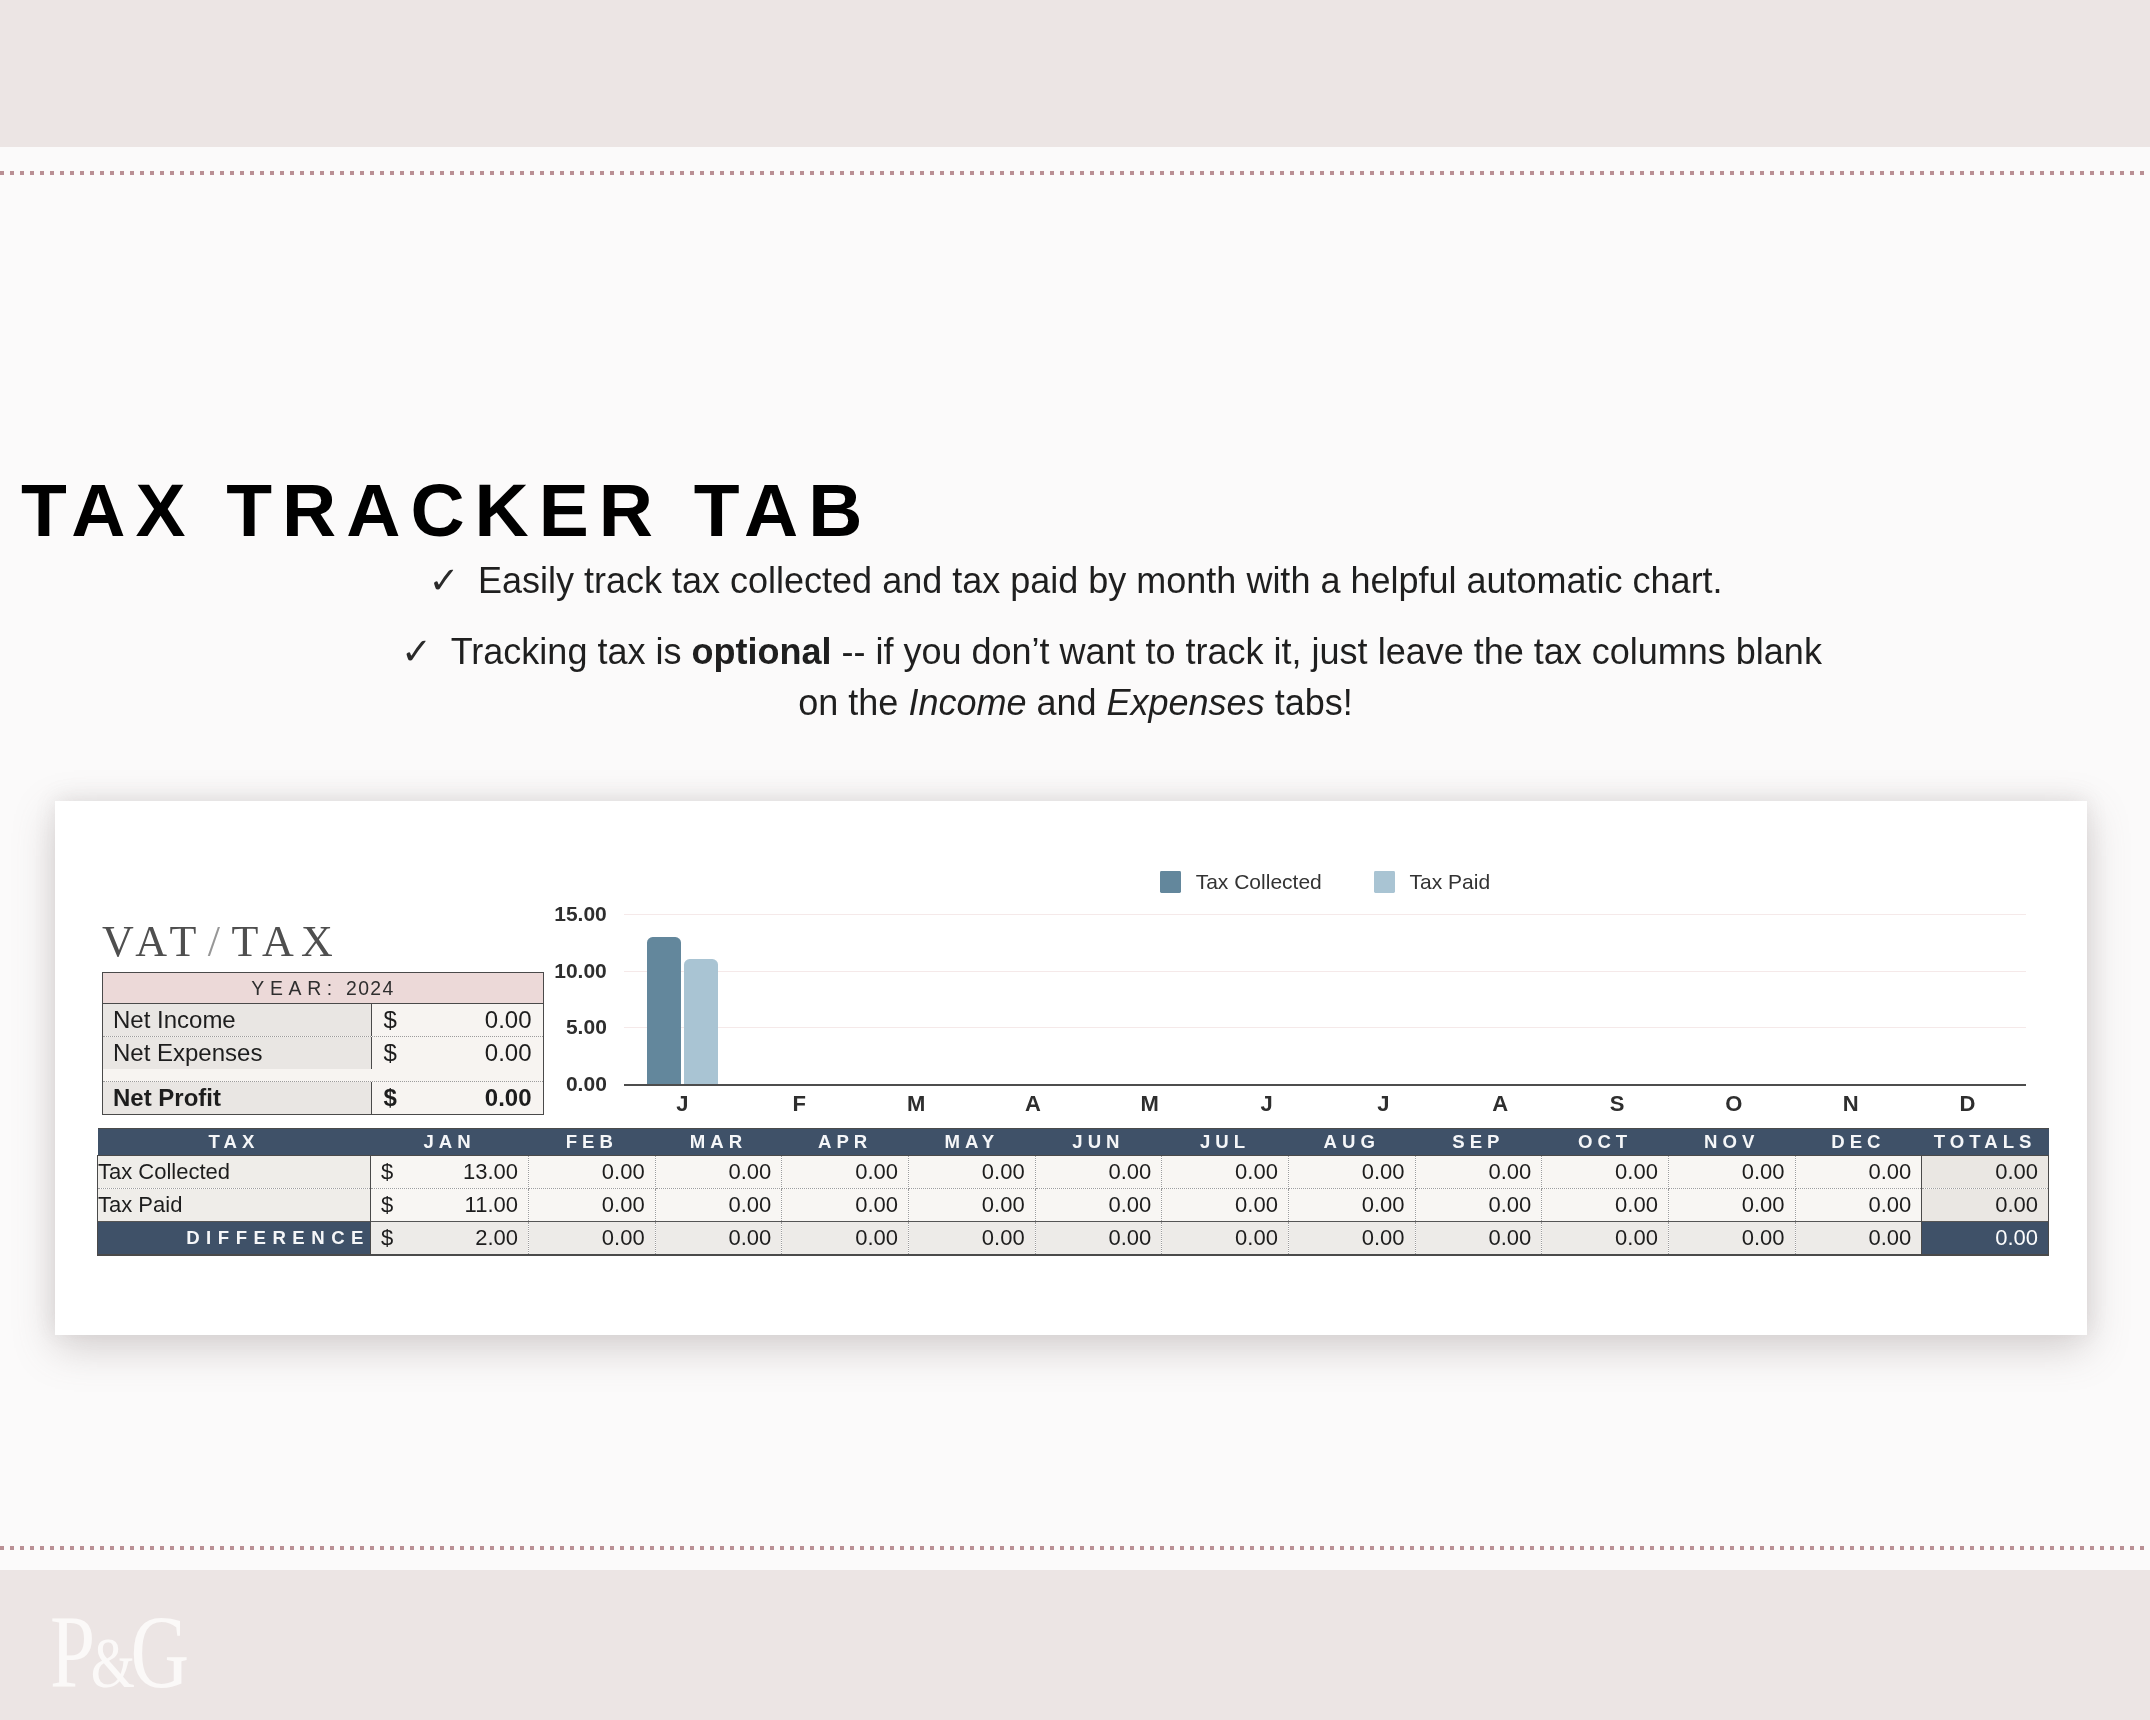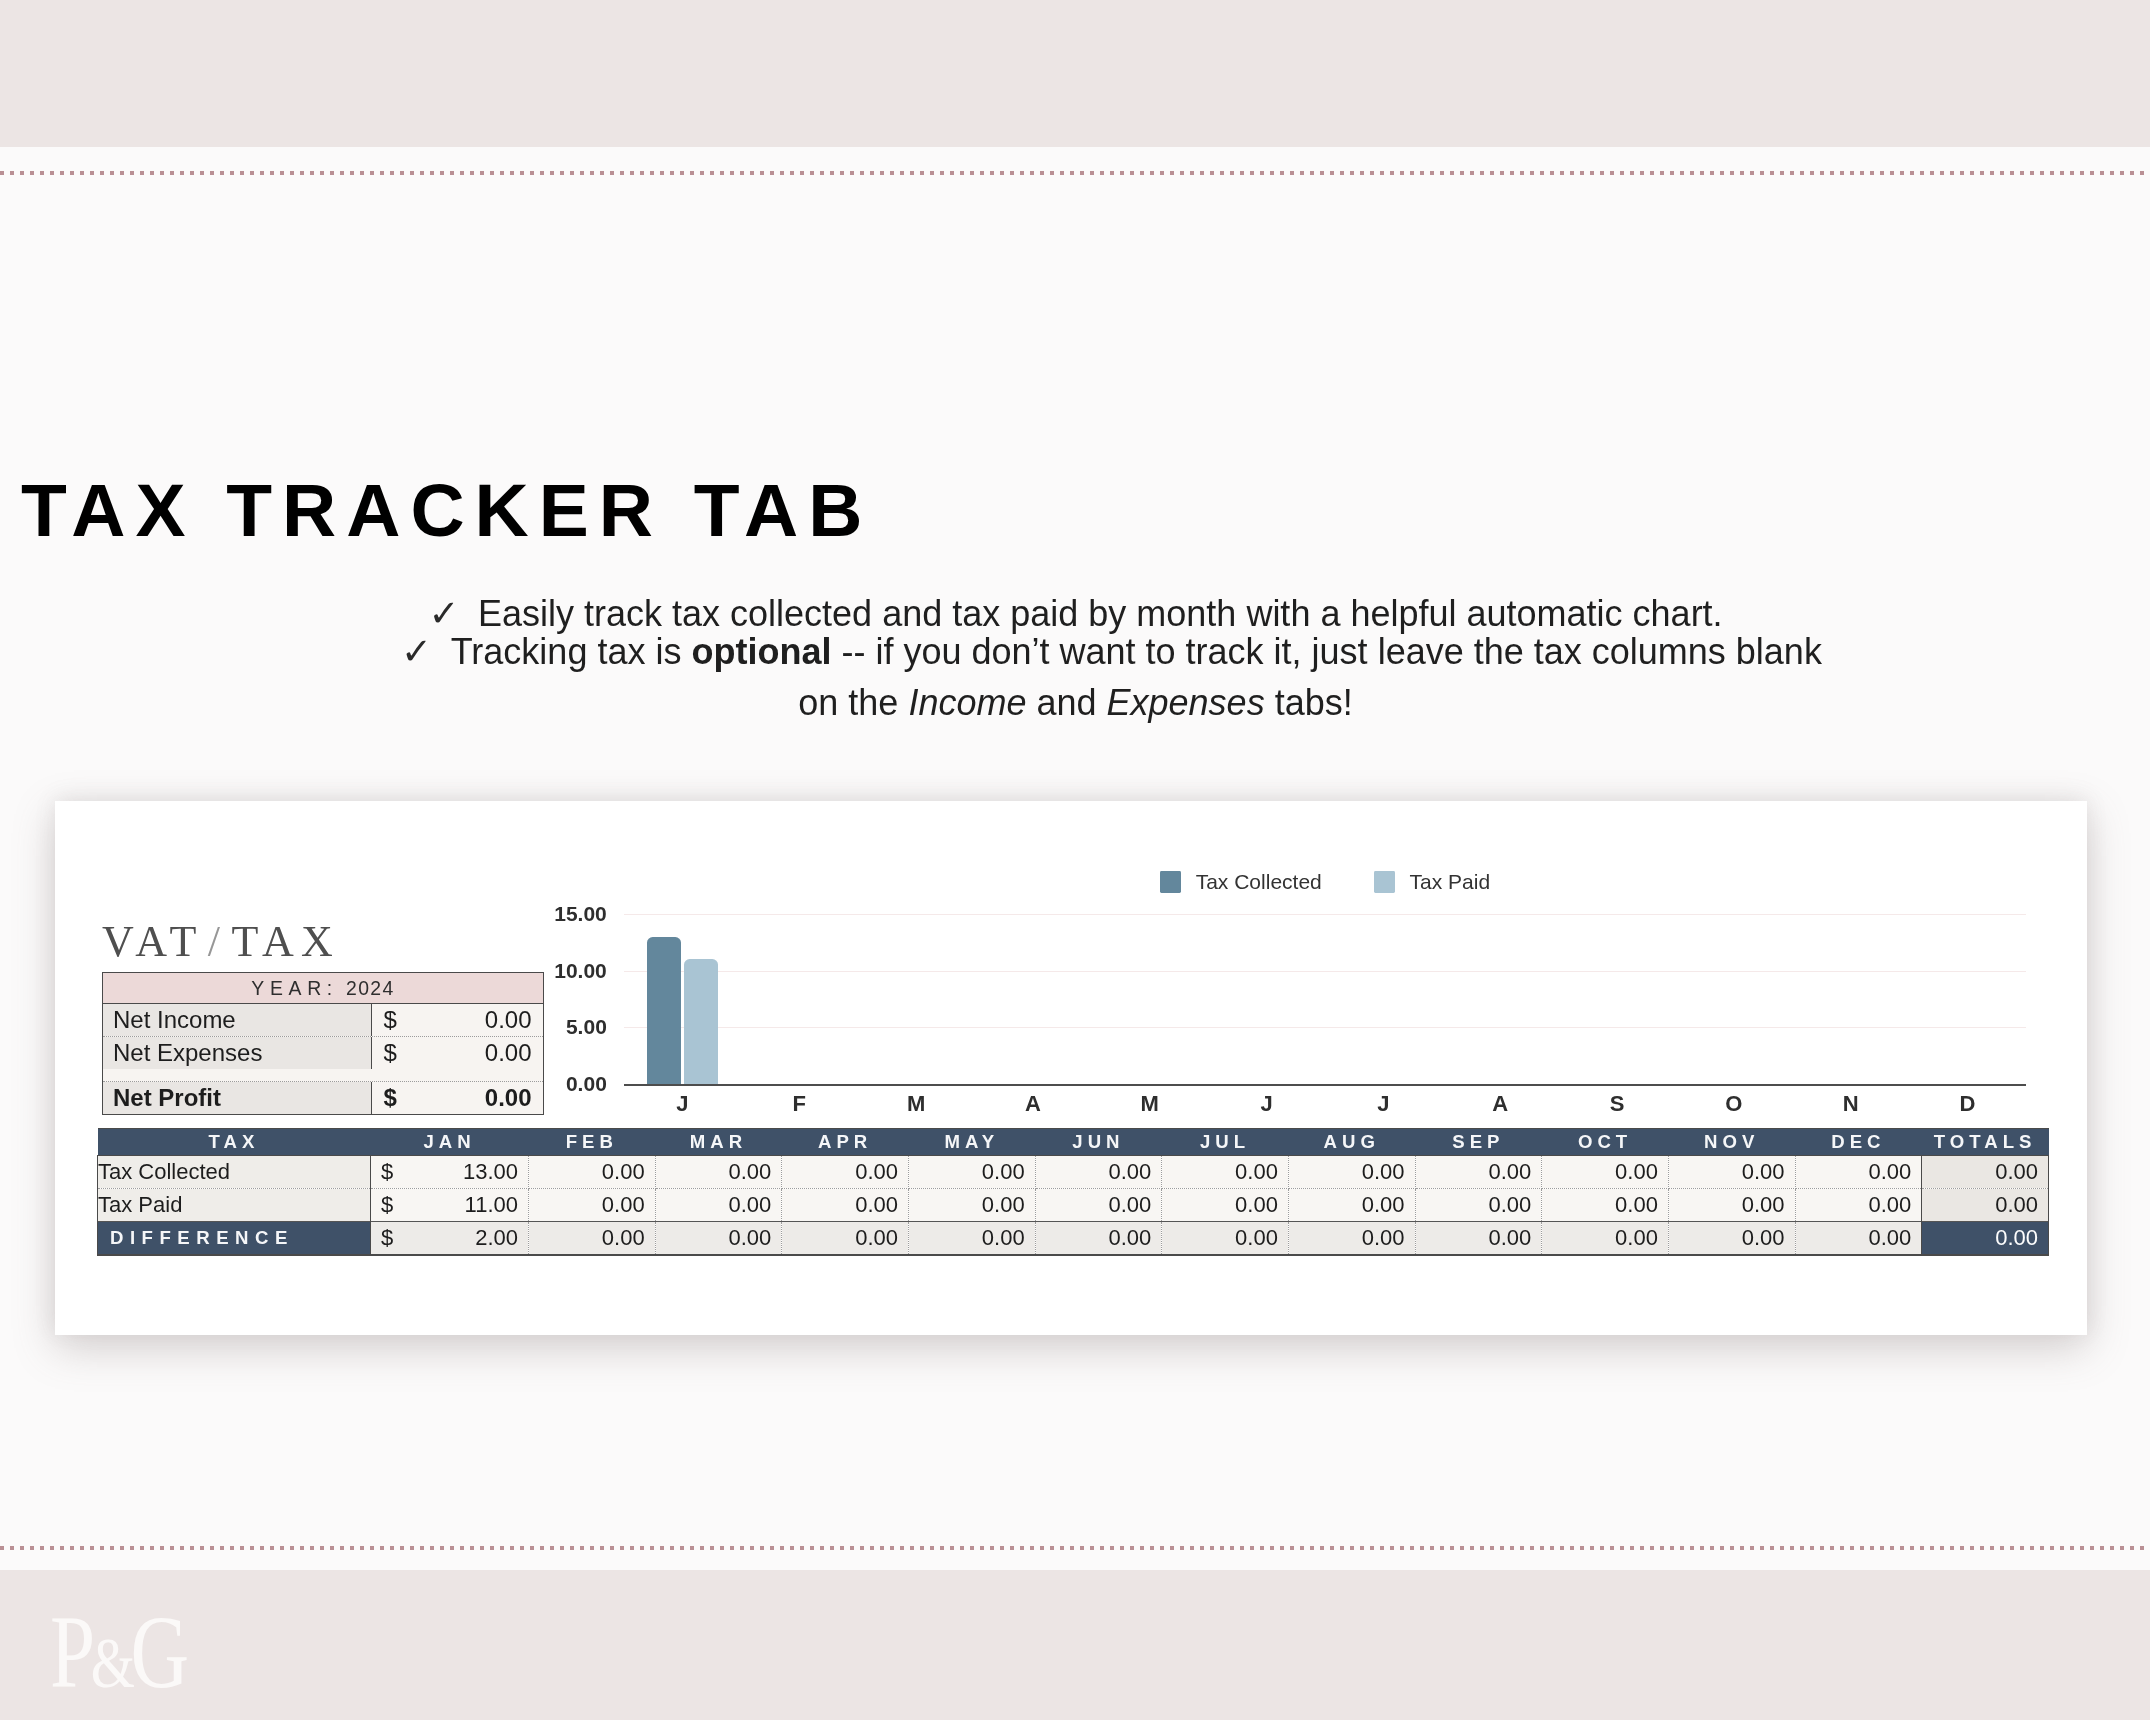--- a/index.html
+++ b/index.html
@@ -18,21 +18,21 @@
     background:repeating-linear-gradient(90deg,#b98f94 0 4.3px,transparent 4.3px 10px);
   }
   .dotted-divider.d-top{top:171px;}
   .dotted-divider.d-bottom{top:1546px;}
   
   .page-title{
     position:absolute;top:419px;left:0;width:2151px;text-align:left;
     font-size:75px;font-weight:800;letter-spacing:10px;color:#000000;line-height:1.1;margin-left:21px;
   }
   .bullet-line{position:absolute;left:0;width:2151px;text-align:center;font-size:36px;color:#1f1f1f;line-height:1.25;}
-  .bullet-1{top:558px;margin-top:33px;}
+  .bullet-1{top:558px;}
   .bullet-2a{top:629px;margin-left:36px;}
   .bullet-2b{top:680px;}
   .check{font-weight:300;margin-right:18.6px;font-size:37px;color:#2a2a2a;}
   .bold{font-weight:700;}
   .italic{font-style:italic;}
   
   .card{
     position:absolute;left:55px;top:801px;width:2032px;height:534px;background:#ffffff;
     box-shadow:0 13px 39px rgba(110,98,98,.28),0 -4.3px 20px rgba(110,98,98,.10);
   }
@@ -88,21 +88,21 @@
     padding-left:11.5px;text-align:left;
   }
   .td-val{background:#f8f6f3;border-right:1.4px dotted #9c9c9c;}
   .td-val .cellwrap{display:flex;justify-content:flex-end;align-items:center;padding:0 10px;}
   .td-val.has-cur .cellwrap{justify-content:space-between;}
   .td-total{background:#eae7e3;border-right:1.4px solid #4a4a4a;border-left:1.4px solid #4a4a4a;}
   .td-total .cellwrap{display:flex;justify-content:flex-end;padding:0 10px;}
   tr.r-sep td{border-bottom:1.4px dotted #9c9c9c;}
   tr.diff-row td{border-top:1.4px solid #555;border-bottom:2.2px solid #4a4a4a;}
   tr.diff-row .td-label{
-    background:#3f5168;color:#f5f6f8;text-align:left;padding-left:12px;
+    background:#3f5168;color:#f5f6f8;text-align:right;padding-left:12px;
     font-size:18.6px;font-weight:600;letter-spacing:6.5px;
   }
   tr.diff-row .td-val{background:#edebe8;}
   tr.diff-row .td-total{background:#3f5168;color:#fdfdfd;}
   
   .brand-logo{
     position:absolute;left:50px;top:1600px;
     font-family:"Liberation Serif",serif;font-size:104px;color:#fbf9f8;line-height:1;
     transform:scaleX(.78);transform-origin:left center;
   }

